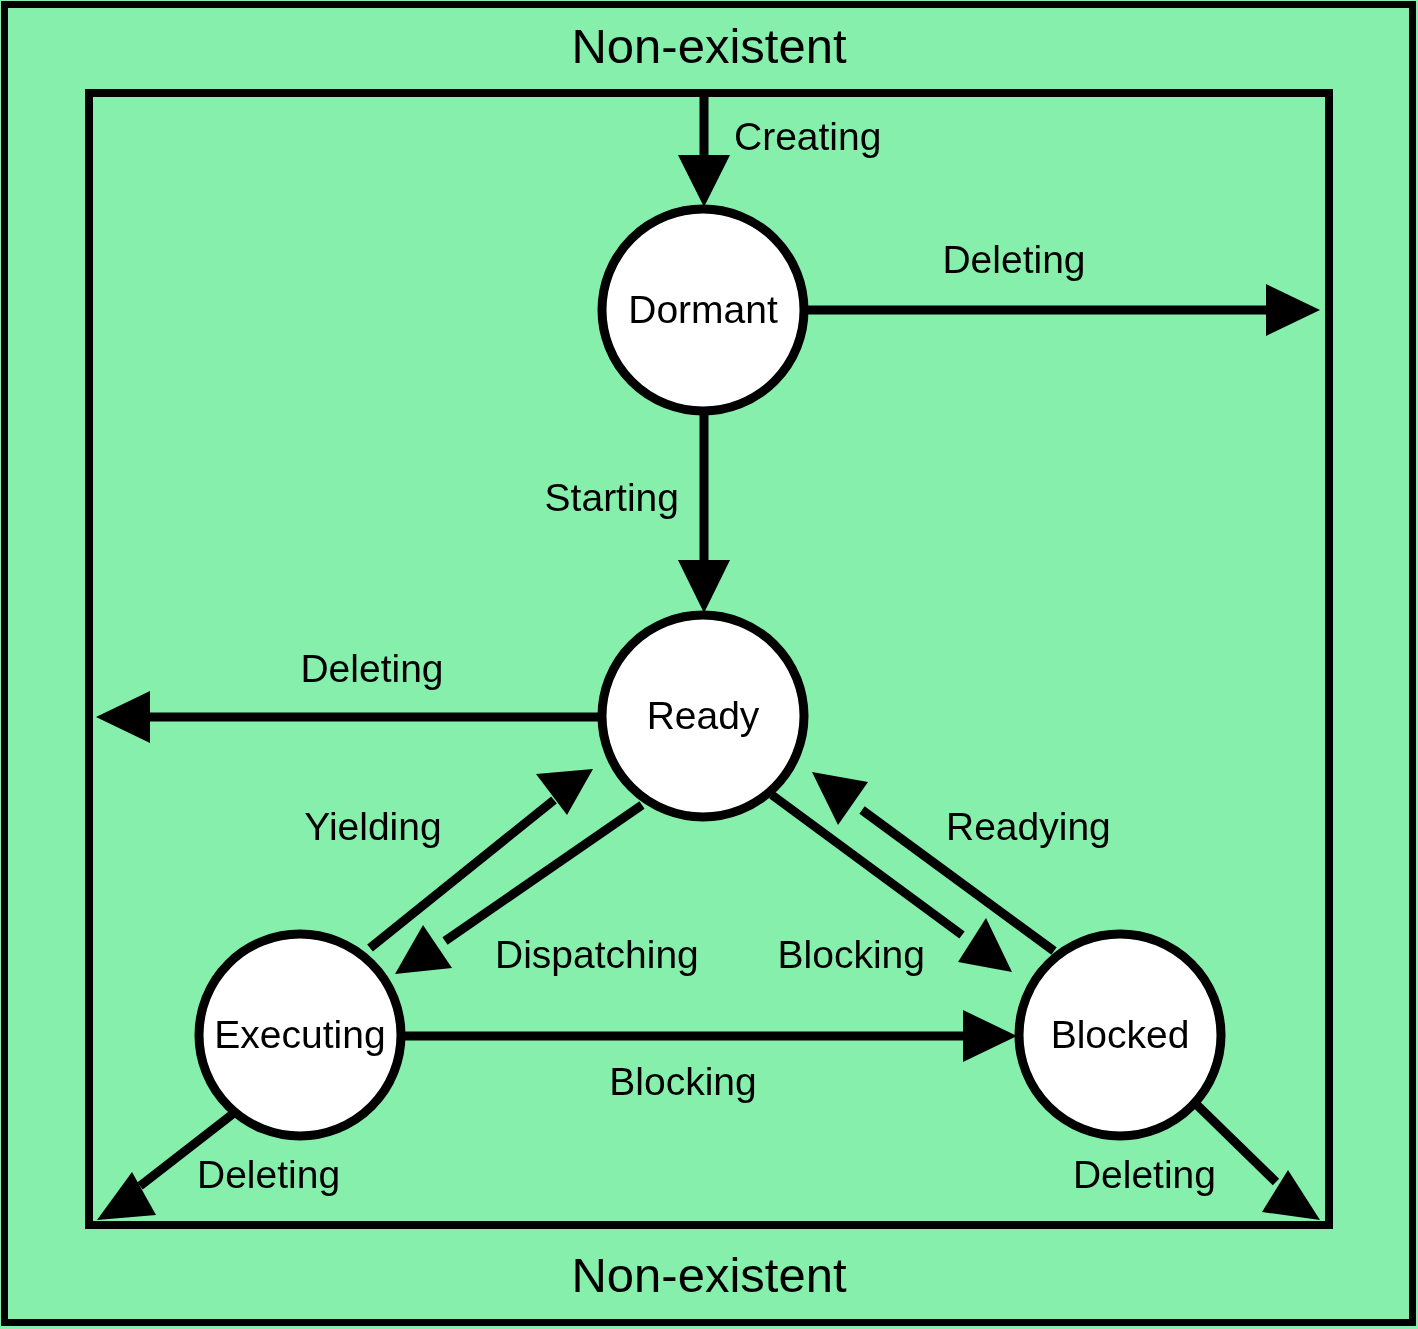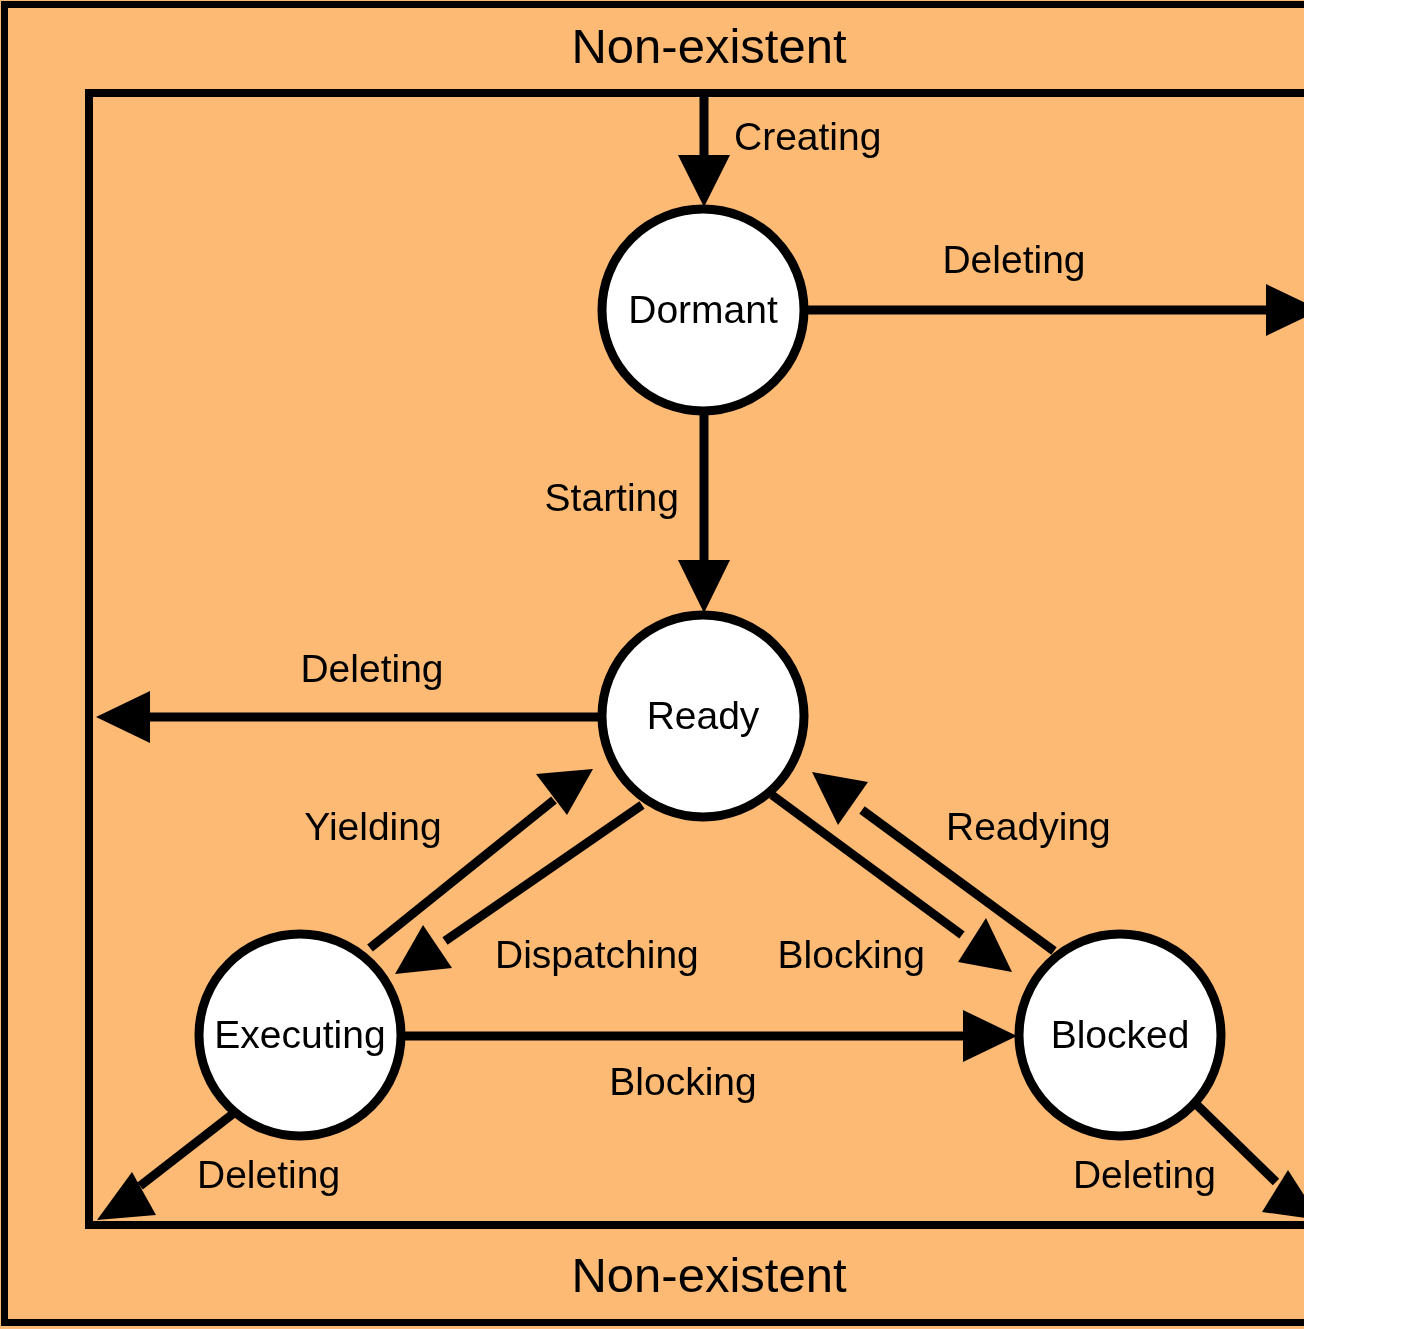--- a/index.html
+++ b/index.html
@@ -5,23 +5,23 @@
   html, body {
     margin: 0;
     padding: 0;
     background: #ffffff;
   }
   body {
     font-family: "Liberation Sans", sans-serif;
   }
   #diagram-root {
     position: relative;
-    width: 1304px;
+    width: 1418px;
     height: 1329px;
-    background: #fdba74;
+    background: #86efac;
     overflow: hidden;
   }
   svg#state-diagram {
     display: block;
     width: 1418px;
     height: 1329px;
   }
   .outer-frame {
     fill: none;
     stroke: #000000;

